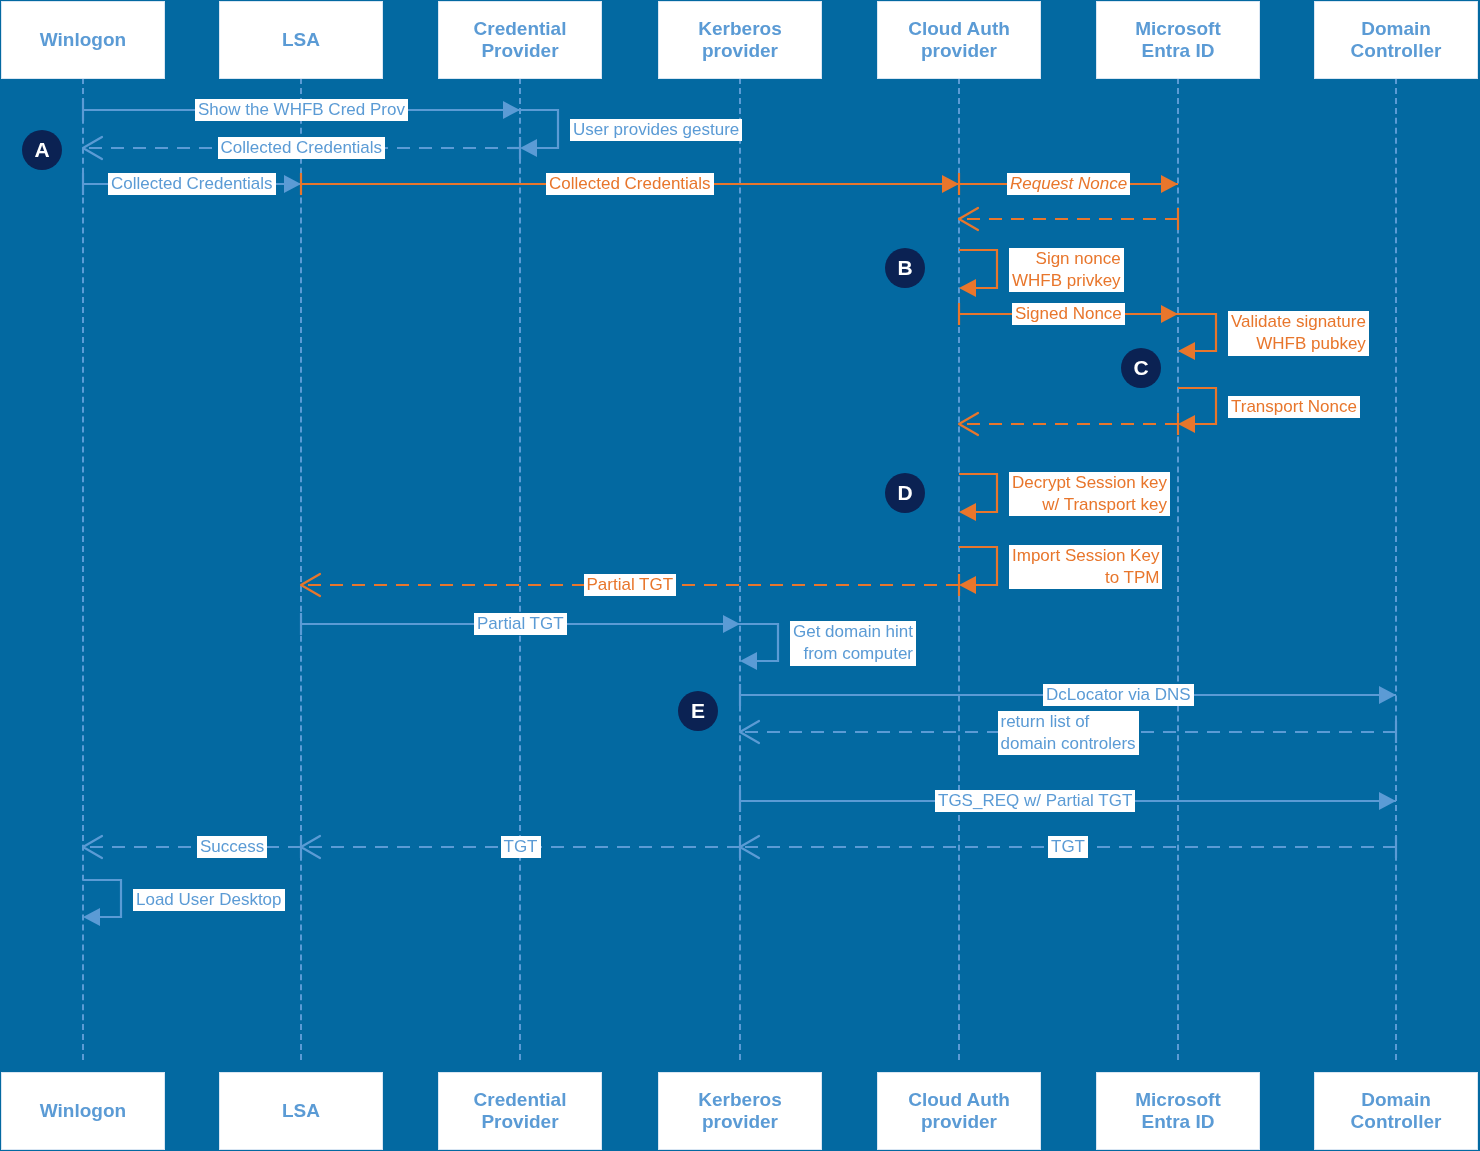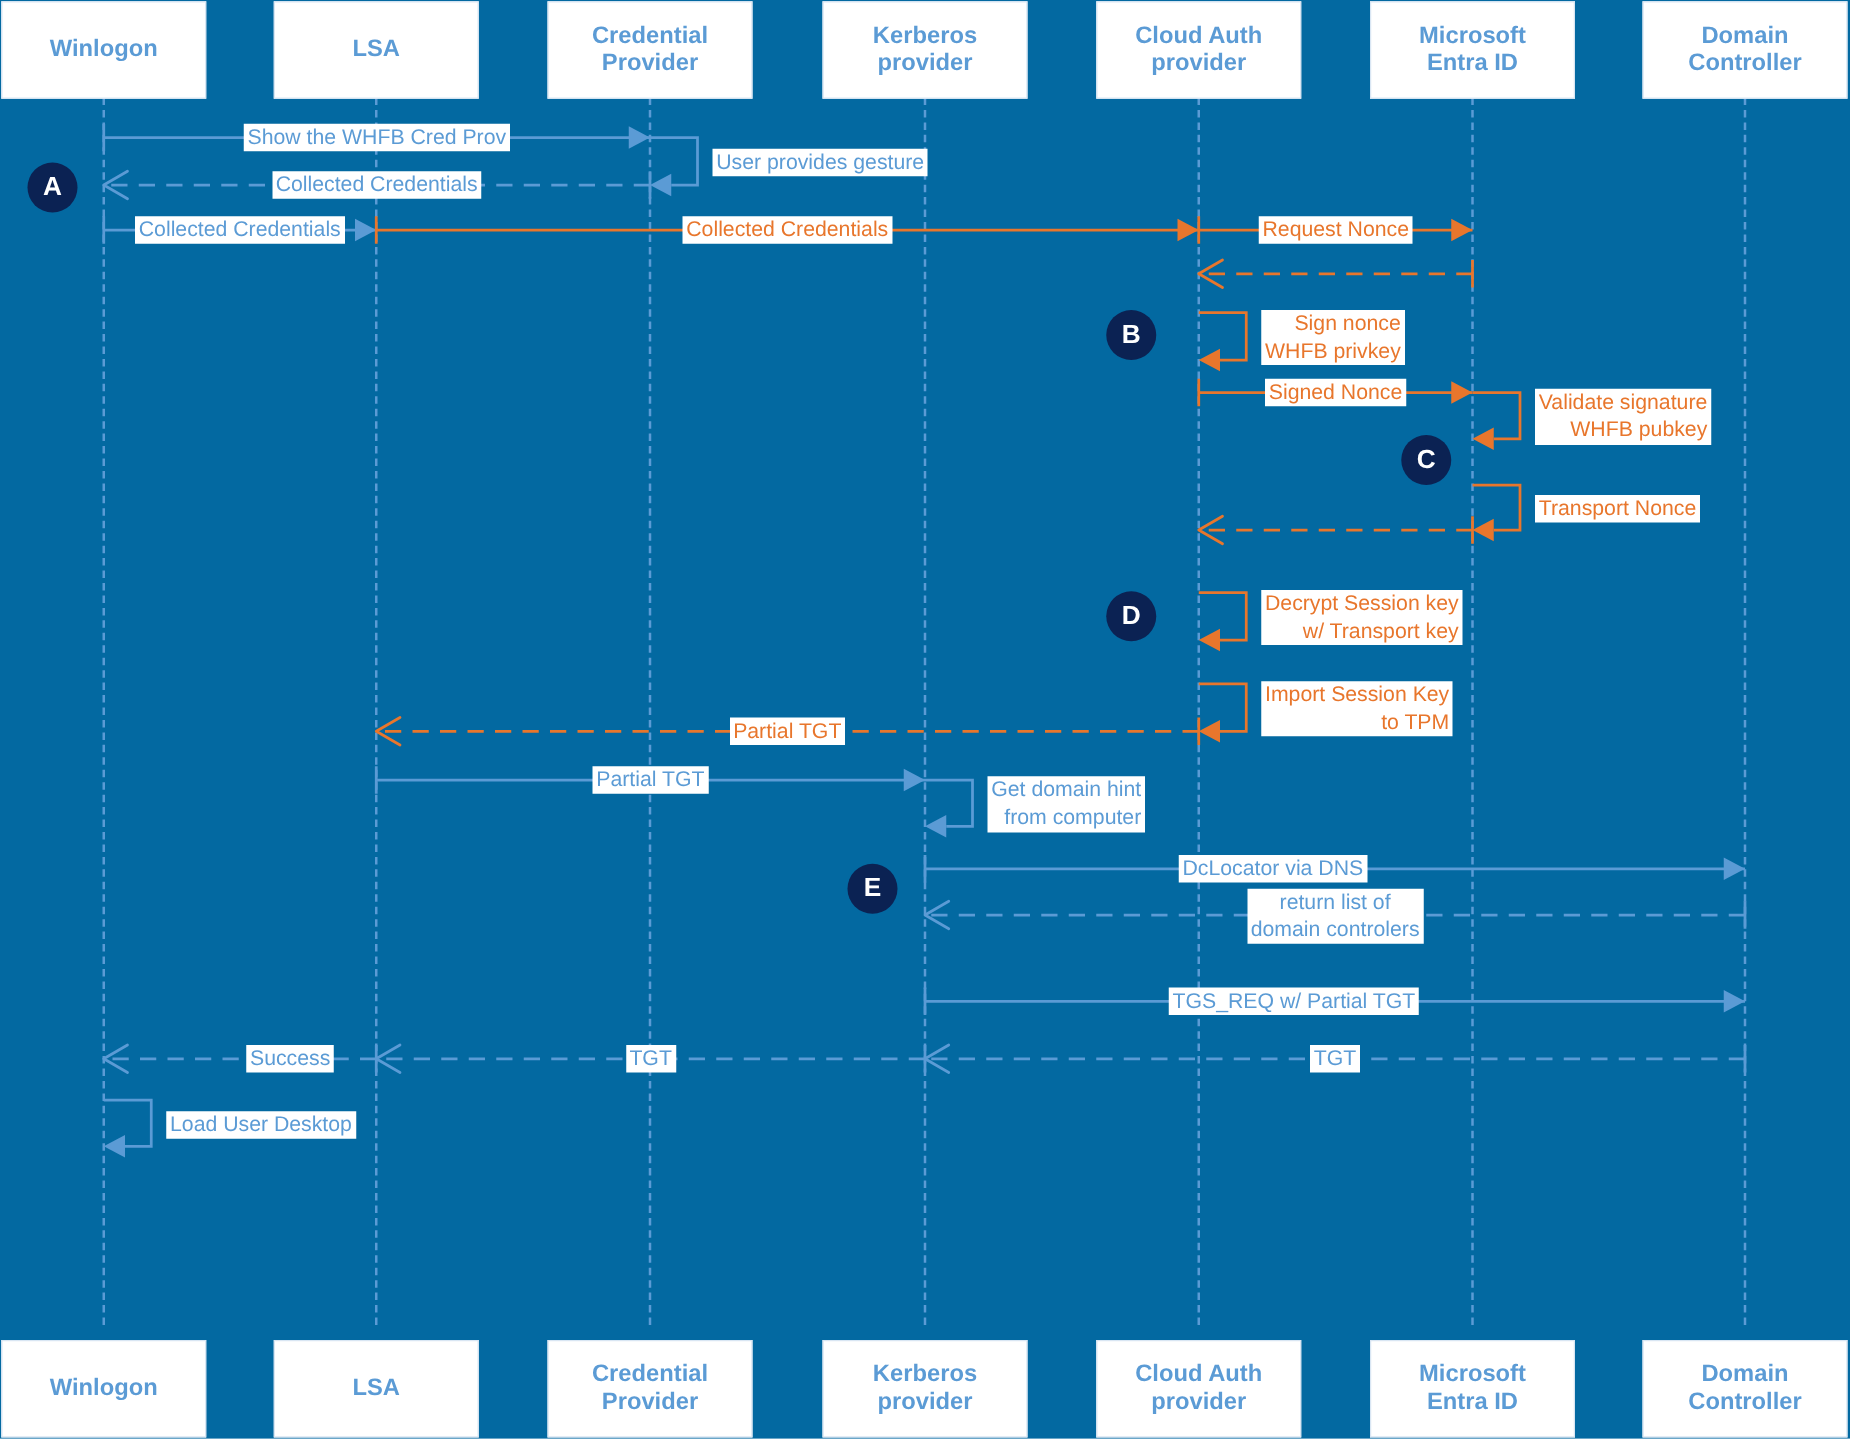--- a/index.html
+++ b/index.html
@@ -49,21 +49,20 @@
     width: 1480px; height: 1151px;
     z-index: 3;
     pointer-events: none;
   }
   
   .mlabel {
     position: absolute;
     z-index: 5;
     font-size: 17px;
     line-height: 1.32;
-    text-align: center;
     white-space: pre;
     background: #ffffff;
     padding: 0 3px;
   }
   .mlabel.blue { color: #5b9bd5; }
   .mlabel.orange { color: #e8762c; }
   .mlabel.left { text-align: right; }
   
   .badge {
     position: absolute;
@@ -239,37 +238,37 @@
       <polyline points="102,836 83,847 102,858" fill="none" stroke="#5b9bd5" stroke-width="2.2" stroke-linecap="round" stroke-linejoin="round"></polyline>
       <polyline points="83,880 121,880 121,917 100,917" fill="none" stroke="#5b9bd5" stroke-width="2.2"></polyline>
       <polygon points="83,917 100,908 100,926" fill="#5b9bd5" stroke="none"></polygon>
     </svg>
 
 <div class="mlabel blue" style="left: 195px; top: 99px;">Show the WHFB Cred Prov</div>
     <div class="mlabel blue left" style="left: 570px; top: 119px;">User provides gesture</div>
     <div class="mlabel blue" style="left: 217.5px; top: 137px;">Collected Credentials</div>
     <div class="mlabel blue" style="left: 108px; top: 173px;">Collected Credentials</div>
     <div class="mlabel orange" style="left: 546px; top: 173px;">Collected Credentials</div>
-    <div class="mlabel orange" style="left: 1007px; top: 173px;">Request Nonce</div>
+    <div class="mlabel orange" style="left: 1007px; top: 173px; font-style: italic;">Request Nonce</div>
     <div class="mlabel orange" style="left: 1041px; top: 208px; margin-top: 44px;">Nonce</div>
     <div class="mlabel orange left" style="left: 1009px; top: 247.5px;">Sign nonce
 WHFB privkey</div>
     <div class="mlabel orange" style="left: 1012px; top: 303px;">Signed Nonce</div>
     <div class="mlabel orange left" style="left: 1228px; top: 311px;">Validate signature
 WHFB pubkey</div>
     <div class="mlabel orange left" style="left: 1228px; top: 396px;">Transport Nonce</div>
     <div class="mlabel orange left" style="left: 1009px; top: 471.5px;">Decrypt Session key
 w/ Transport key</div>
     <div class="mlabel orange left" style="left: 1009px; top: 544.5px;">Import Session Key
 to TPM</div>
     <div class="mlabel orange" style="left: 583.5px; top: 574px;">Partial TGT</div>
     <div class="mlabel blue" style="left: 474px; top: 613px;">Partial TGT</div>
     <div class="mlabel blue left" style="left: 790px; top: 621px;">Get domain hint
 from computer</div>
-    <div class="mlabel blue" style="left: 943px; top: 684px;">DcLocator via DNS</div>
+    <div class="mlabel blue" style="left: 1043px; top: 684px;">DcLocator via DNS</div>
     <div class="mlabel blue" style="left: 997.5px; top: 710.5px;">return list of
 domain controlers</div>
     <div class="mlabel blue" style="left: 935px; top: 790px;">TGS_REQ w/ Partial TGT</div>
     <div class="mlabel blue" style="left: 1048px; top: 836px;">TGT</div>
     <div class="mlabel blue" style="left: 500.5px; top: 836px;">TGT</div>
     <div class="mlabel blue" style="left: 157px; top: 836px; margin-left: 40px;">Success</div>
     <div class="mlabel blue left" style="left: 133px; top: 888.5px;">Load User Desktop</div>
     <div class="badge" style="left: 22px; top: 130px;">A</div>
     <div class="badge" style="left: 885px; top: 248px;">B</div>
     <div class="badge" style="left: 1121px; top: 348px;">C</div>

